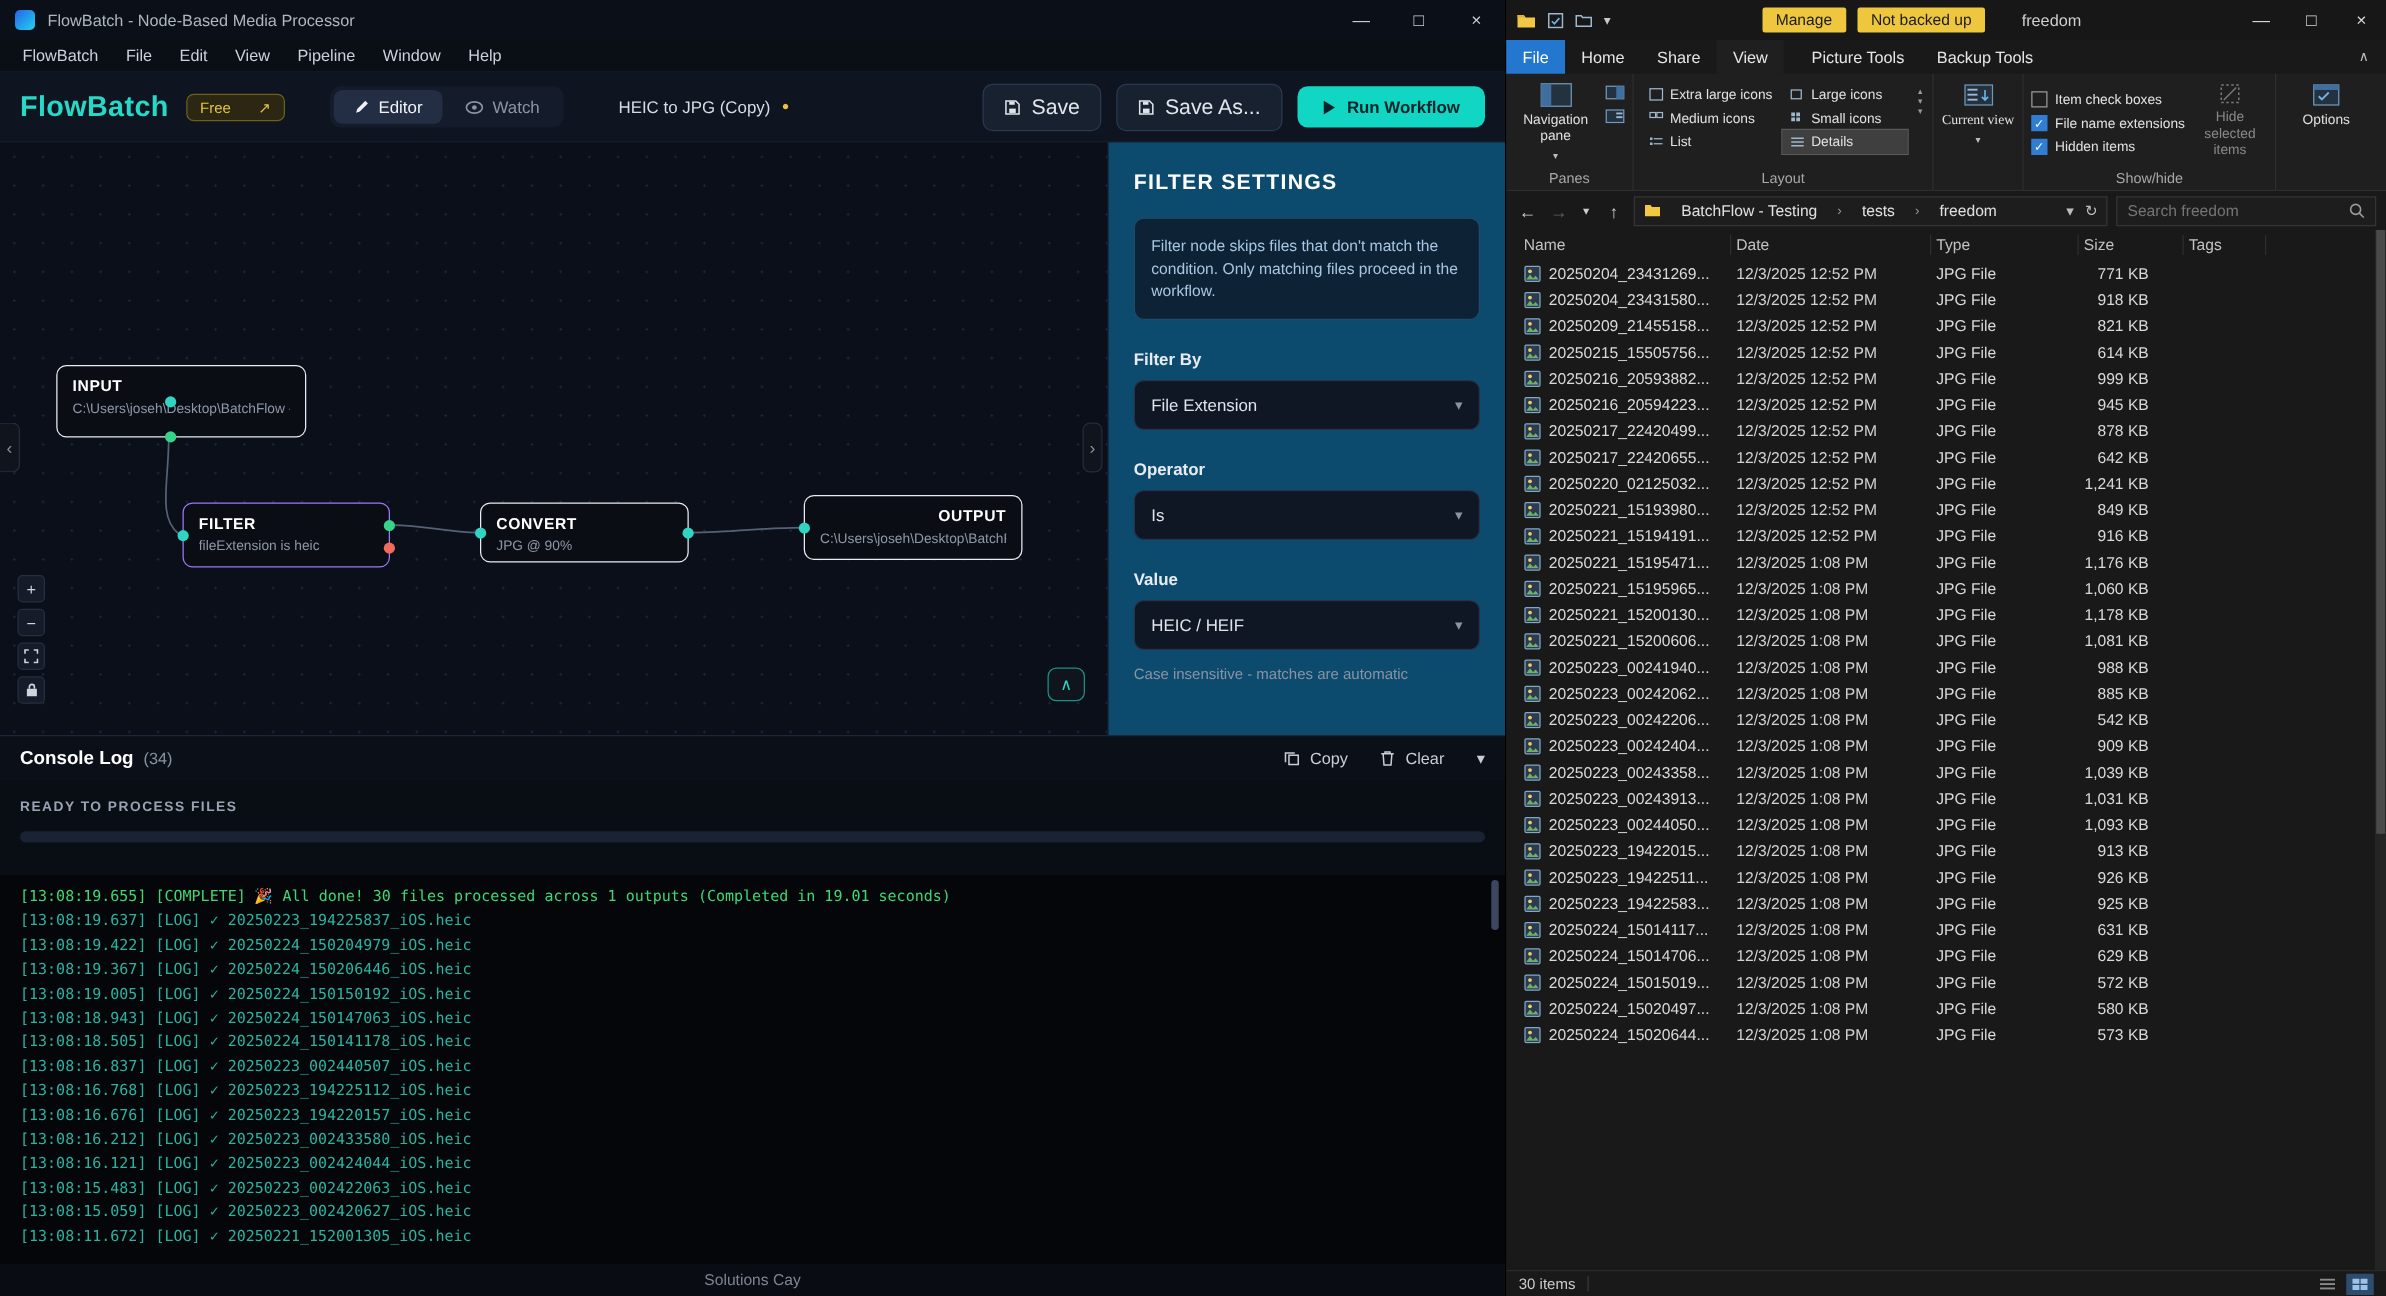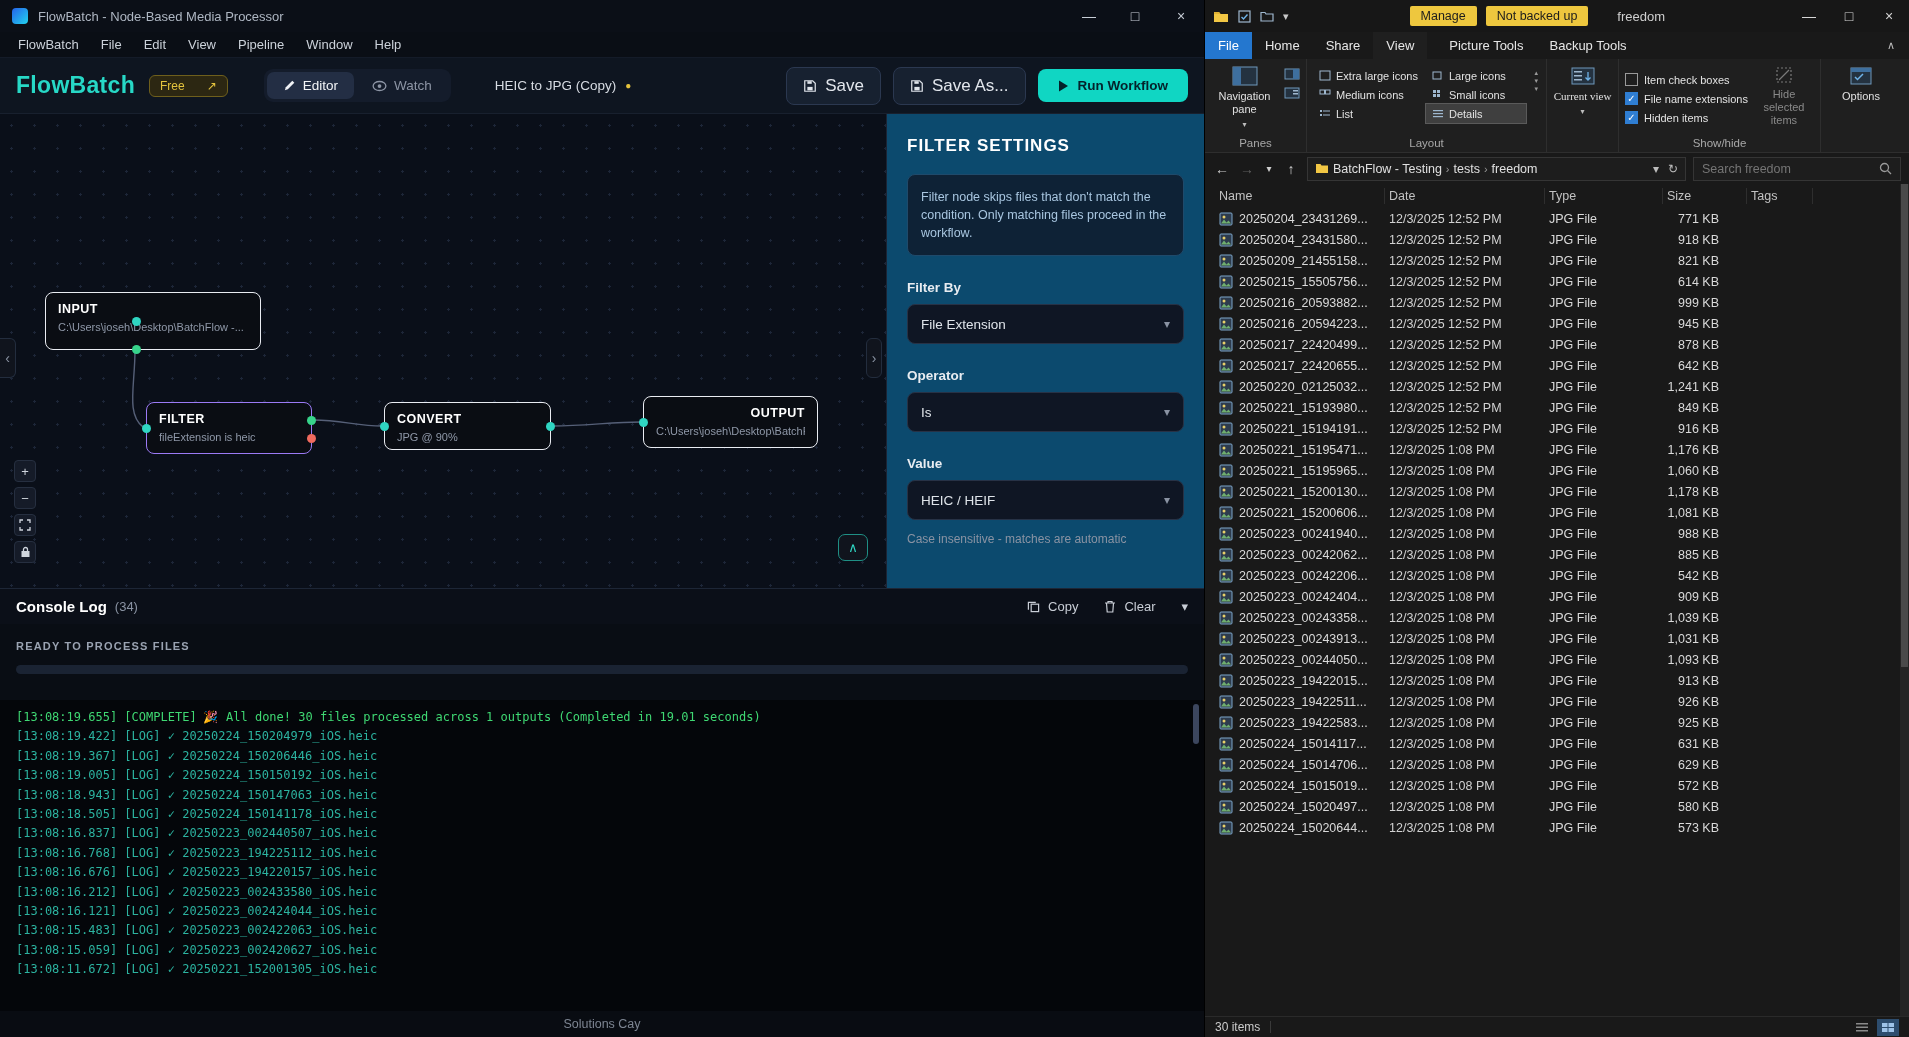--- a/index.html
+++ b/index.html
@@ -100,21 +100,21 @@
   .cbrow { display:flex; align-items:flex-end; height:19px; font-size:11px; color:#e2e2e2; white-space:nowrap; }
   .cbcol { display:flex; flex-direction:column; padding-top:4px; }
   .cb { width:13px; height:13px; margin-right:6px; display:flex; align-items:center; justify-content:center; }
   .cb.unchecked { border:1px solid #9a9a9a; }
   .cb.checked { background:#2f7ed3; color:#fff; font-size:10px; }
 
   .ex-address { height:31px; display:flex; align-items:center; gap:7px; padding:0 8px; background:#191919; }
   .navglyph { font-size:14px; color:#cfcfcf; width:18px; text-align:center; }
   .navglyph.disabled { color:#5f5f5f; }
   .navglyph.small { font-size:10px; width:12px; }
-  .addr-box { flex:1; height:24px; background:#1d1d1d; border:1px solid #353535; display:flex; align-items:center; gap:4px; padding:0 7px; }
+  .addr-box { flex:1; height:24px; background:#1d1d1d; border:1px solid #353535; display:flex; align-items:center; gap:16px; padding:0 7px; }
   .crumb { font-size:12.5px; color:#e0e0e0; }
   .crumb-sep { font-size:11px; color:#9a9a9a; }
   .addr-right { margin-left:auto; display:flex; align-items:center; gap:9px; color:#bdbdbd; font-size:12px; }
   .search-box { width:208px; height:24px; background:#1d1d1d; border:1px solid #353535; display:flex; align-items:center; padding:0 8px; }
   .search-box input { flex:1; background:transparent; border:none; outline:none; color:#bdbdbd; font-size:12.5px; font-family:"Liberation Sans",sans-serif; }
 
   .ex-cols { height:24px; display:flex; align-items:center; padding-left:10px; font-size:12.5px; color:#c2c2c2; background:#191919; }
   .hc { border-right:1px solid #2e2e2e; padding-left:4px; height:16px; line-height:16px; }
   .hc-name { width:170px; } .hc-date { width:160px; } .hc-type { width:118px; } .hc-size { width:84px; } .hc-tags { width:66px; }
   .ex-files { position:relative; height:808px; background:#191919; overflow:hidden; }
@@ -212,21 +212,21 @@
     </div>
 
     <div class="fb-main">
       <div class="fb-canvas">
         <svg class="edges" width="886" height="474">
           <path d="M135,236 C135,272 126,300 143,313" fill="none" stroke="#566078" stroke-width="1.4"></path>
           <path d="M314,306 C340,306 358,312 382,312" fill="none" stroke="#566078" stroke-width="1.4"></path>
           <path d="M553,312 C585,312 612,308 641,308" fill="none" stroke="#566078" stroke-width="1.4"></path>
         </svg>
 
-        <div class="node" style="left:45px;top:178px;width:216px;height:58px;">
+        <div class="node" style="left:45px;top:178px;width:200px;height:58px;">
           <div class="node-title">INPUT</div>
           <div class="node-sub">C:\Users\joseh\Desktop\BatchFlow -...</div>
           <span class="port pt-teal" style="left:86px;top:24px;"></span>
           <span class="port pt-green" style="left:86px;bottom:-5px;"></span>
         </div>
 
         <div class="node filter" style="left:146px;top:288px;width:166px;height:52px;">
           <div class="node-title">FILTER</div>
           <div class="node-sub">fileExtension is heic</div>
           <span class="port pt-teal" style="left:-5px;top:21px;"></span>
@@ -326,20 +326,21 @@
 
     <div class="fb-statusblock">
       <div class="ready-text">READY TO PROCESS FILES</div>
       <div class="progress"></div>
     </div>
 
     <div class="fb-log">
       <div class="log-complete">[13:08:19.655] [COMPLETE] 🎉 All done! 30 files processed across 1 outputs (Completed in 19.01 seconds)</div>
       <div>
 
+      <div class="log-line">[13:08:19.637] [LOG] ✓ 20250223_194225837_iOS.heic</div>
           <div class="log-line">[13:08:19.422] [LOG] ✓ 20250224_150204979_iOS.heic</div>
           <div class="log-line">[13:08:19.367] [LOG] ✓ 20250224_150206446_iOS.heic</div>
           <div class="log-line">[13:08:19.005] [LOG] ✓ 20250224_150150192_iOS.heic</div>
           <div class="log-line">[13:08:18.943] [LOG] ✓ 20250224_150147063_iOS.heic</div>
           <div class="log-line">[13:08:18.505] [LOG] ✓ 20250224_150141178_iOS.heic</div>
           <div class="log-line">[13:08:16.837] [LOG] ✓ 20250223_002440507_iOS.heic</div>
           <div class="log-line">[13:08:16.768] [LOG] ✓ 20250223_194225112_iOS.heic</div>
           <div class="log-line">[13:08:16.676] [LOG] ✓ 20250223_194220157_iOS.heic</div>
           <div class="log-line">[13:08:16.212] [LOG] ✓ 20250223_002433580_iOS.heic</div>
           <div class="log-line">[13:08:16.121] [LOG] ✓ 20250223_002424044_iOS.heic</div>

